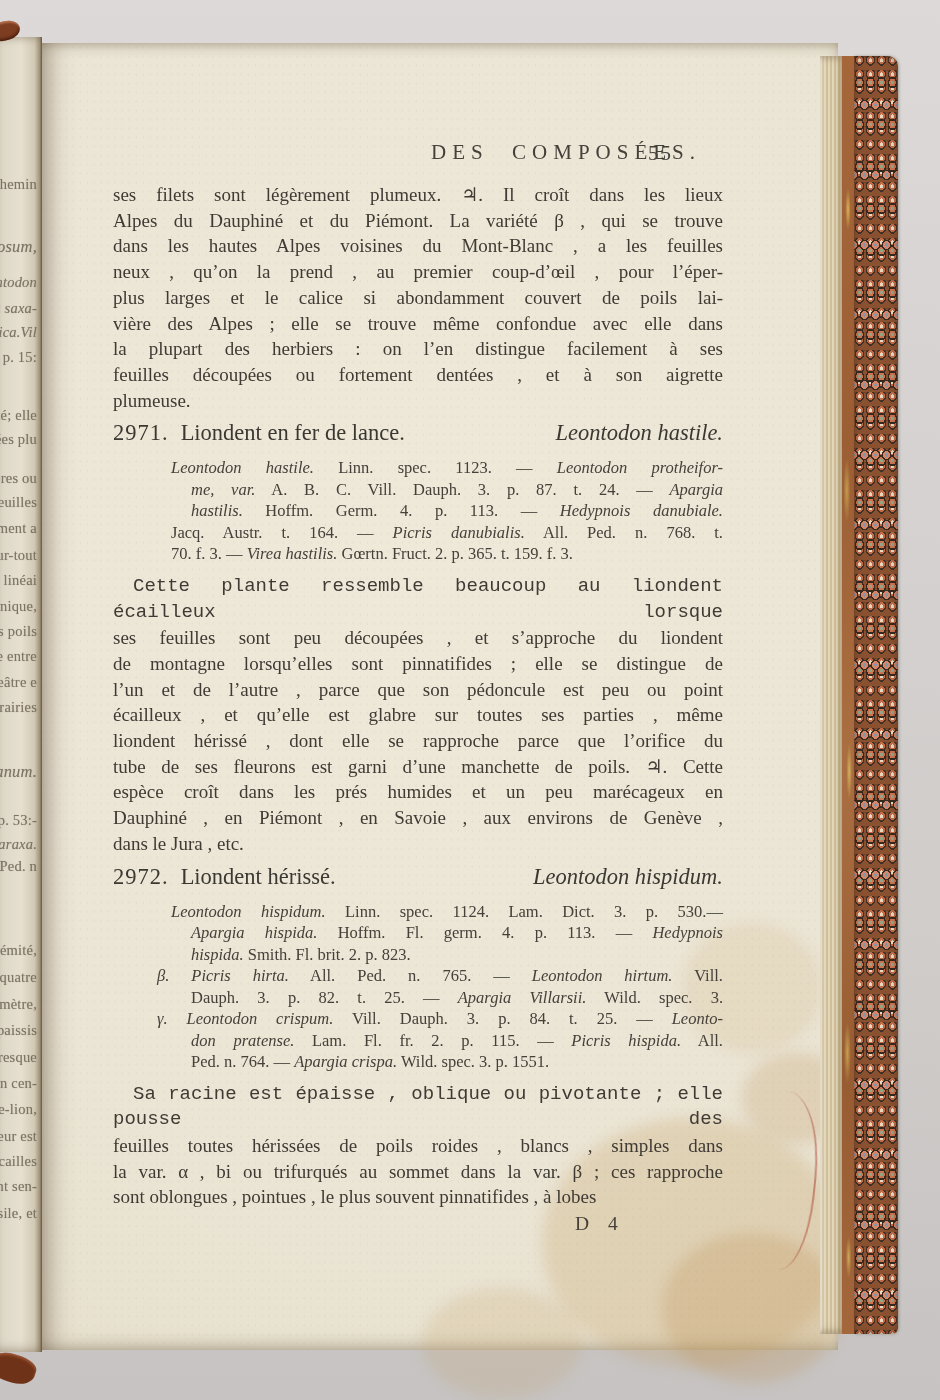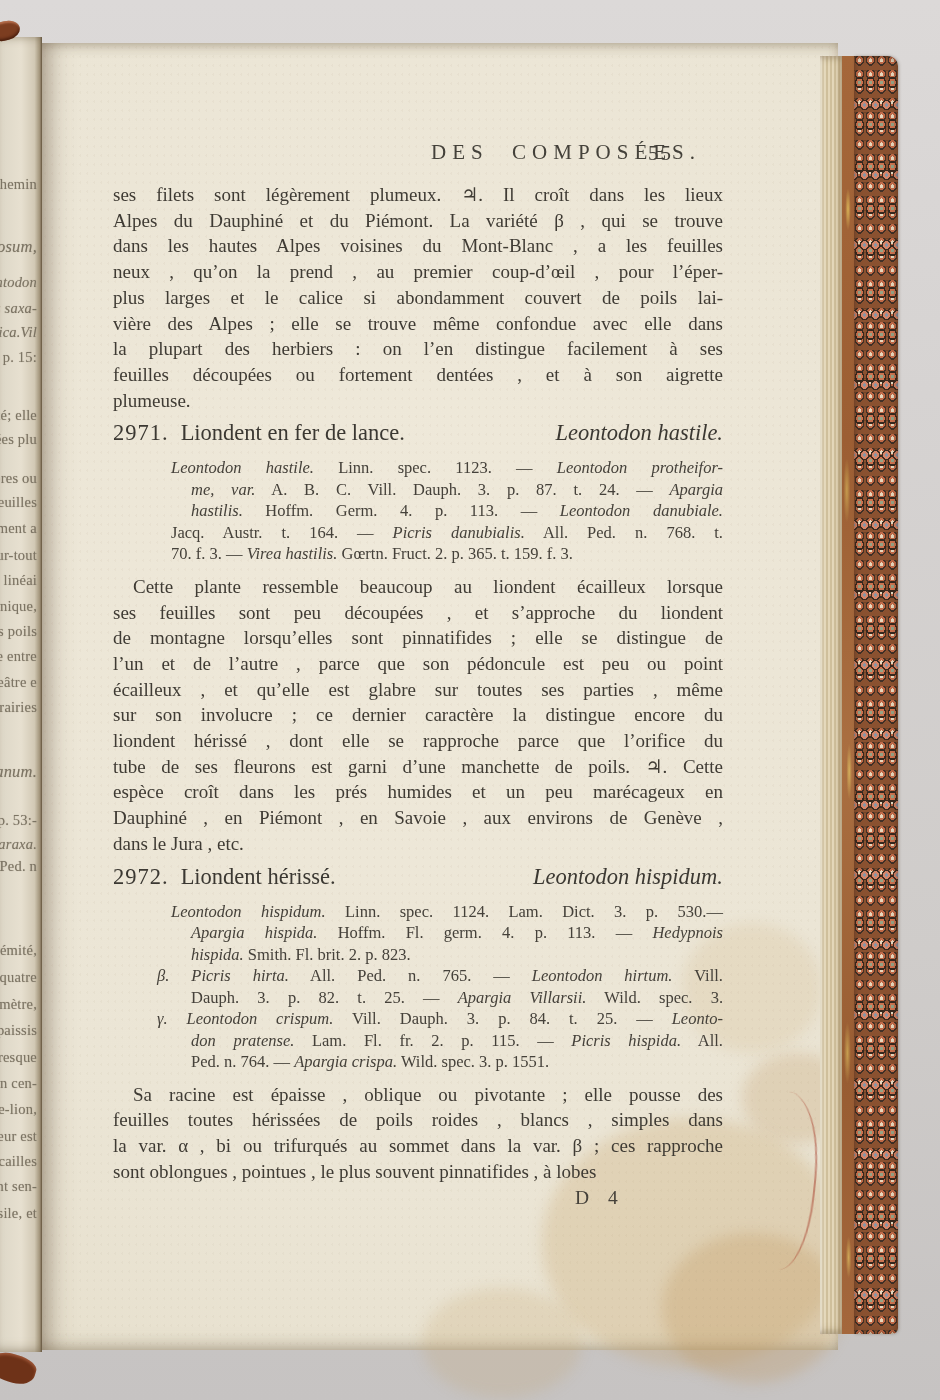--- a/index.html
+++ b/index.html
@@ -47,21 +47,21 @@
   .text-col{position:absolute;left:113px;top:140px;width:610px;color:#3f3b34;}
   .pheader{position:relative;height:26px;margin-bottom:10px;}
   .running-title{text-align:right;font-size:21px;letter-spacing:6px;word-spacing:12px;
     color:#44413a;transform:translateX(-22px);}
   .page-number{position:absolute;right:50px;top:1px;font-size:21px;letter-spacing:2px;color:#44413a;}
 
   .para{font-size:19px;line-height:25.7px;margin:9px 0 0;}
   #flow>.para:first-child{margin-top:16px;}
   .bline{text-align:justify;text-align-last:justify;min-height:25.7px;}
   .bline.endl{text-align-last:left;}
-  .para.ind .bline:first-child{text-indent:20px;}
+  .para.ind .bline:first-child{text-indent:20px;font-family:Liberation Mono, monospace;}
 
   .entry-heading{display:flex;align-items:center;font-size:22.5px;line-height:26px;
     margin:7px 0 0;color:#3b3832;white-space:nowrap;}
   .entry-heading .num{margin-right:12px;letter-spacing:1px;}
   .entry-heading .lat{margin-left:auto;font-style:italic;}
 
   .cites{font-size:16.5px;line-height:21.5px;margin:11px 0 0;color:#45413a;}
   .cline{text-align:justify;text-align-last:justify;}
   .cline.endl{text-align-last:left;}
   .c0{padding-left:58px;}
@@ -167,31 +167,30 @@
           <div class="bline endl"><span>plumeuse.</span></div>
         </div>
         <div class="entry-heading">
           <span class="num">2971.</span>
           <span class="fr">Liondent en fer de lance.</span>
           <span class="lat">Leontodon hastile.</span>
         </div>
         <div class="cites">
           <div class="cline c0"><span class="it">Leontodon hastile.</span><span> Linn. spec. 1123. — </span><span class="it">Leontodon protheifor-</span></div>
           <div class="cline c1"><span class="it">me, var.</span><span> A. B. C. Vill. Dauph. 3. p. 87. t. 24. — </span><span class="it">Apargia</span></div>
-          <div class="cline c1"><span class="it">hastilis.</span><span> Hoffm. Germ. 4. p. 113. — </span><span class="it">Leontodon danubiale.</span></div>
+          <div class="cline c1"><span class="it">hastilis.</span><span> Hoffm. Germ. 4. p. 113. — </span><span class="it">Hedypnois danubiale.</span></div>
           <div class="cline c0"><span>Jacq. Austr. t. 164. — </span><span class="it">Picris danubialis.</span><span> All. Ped. n. 768. t.</span></div>
           <div class="cline c0 endl"><span>70. f. 3. — </span><span class="it">Virea hastilis.</span><span> Gœrtn. Fruct. 2. p. 365. t. 159. f. 3.</span></div>
         </div>
         <div class="para ind">
           <div class="bline"><span>Cette plante ressemble beaucoup au liondent écailleux lorsque</span></div>
           <div class="bline"><span>ses feuilles sont peu découpées , et s’approche du liondent</span></div>
           <div class="bline"><span>de montagne lorsqu’elles sont pinnatifides ; elle se distingue de</span></div>
           <div class="bline"><span>l’un et de l’autre , parce que son pédoncule est peu ou point</span></div>
           <div class="bline"><span>écailleux , et qu’elle est glabre sur toutes ses parties , même</span></div>
-          <div class="bline"><span>sur son involucre ; ce dernier caractère la distingue encore du</span></div>
           <div class="bline"><span>liondent hérissé , dont elle se rapproche parce que l’orifice du</span></div>
           <div class="bline"><span>tube de ses fleurons est garni d’une manchette de poils. ♃. Cette</span></div>
           <div class="bline"><span>espèce croît dans les prés humides et un peu marécageux en</span></div>
           <div class="bline"><span>Dauphiné , en Piémont , en Savoie , aux environs de Genève ,</span></div>
           <div class="bline endl"><span>dans le Jura , etc.</span></div>
         </div>
         <div class="entry-heading">
           <span class="num">2972.</span>
           <span class="fr">Liondent hérissé.</span>
           <span class="lat">Leontodon hispidum.</span>

